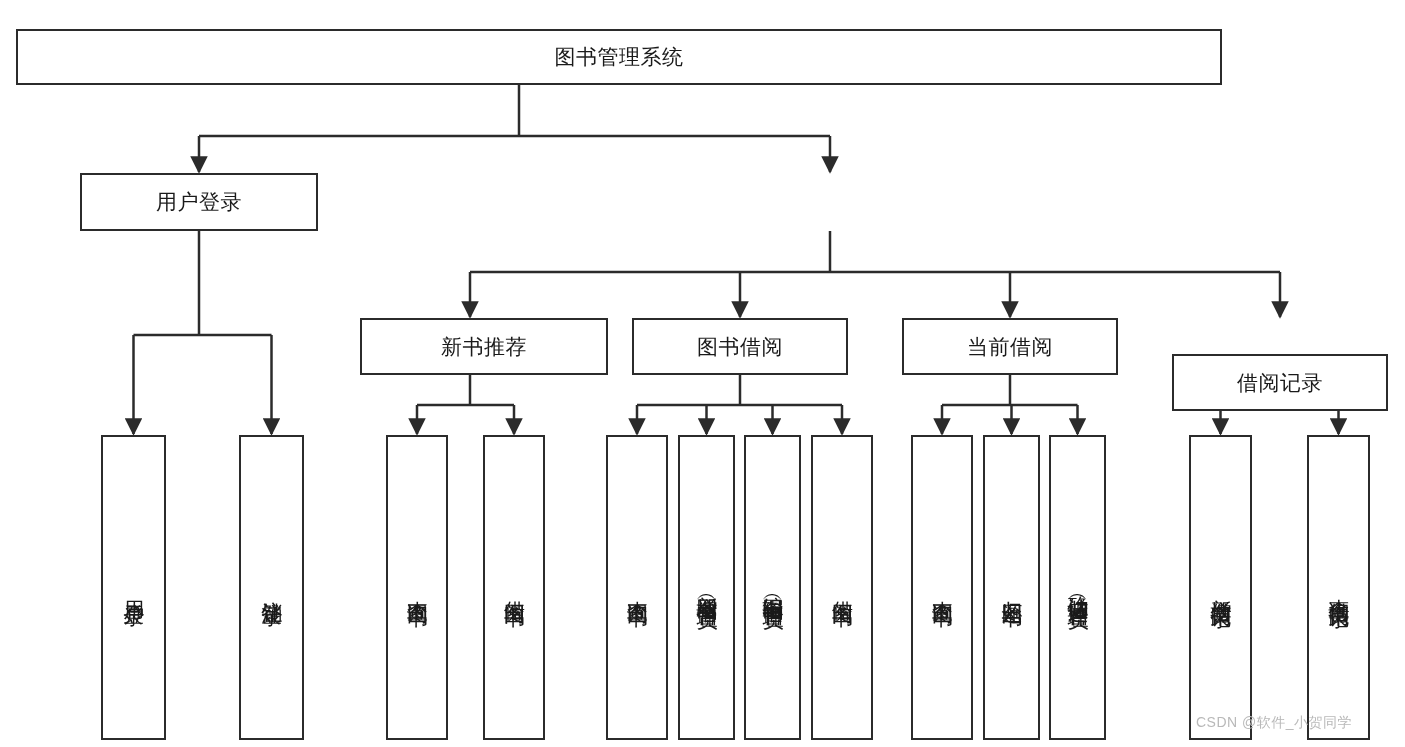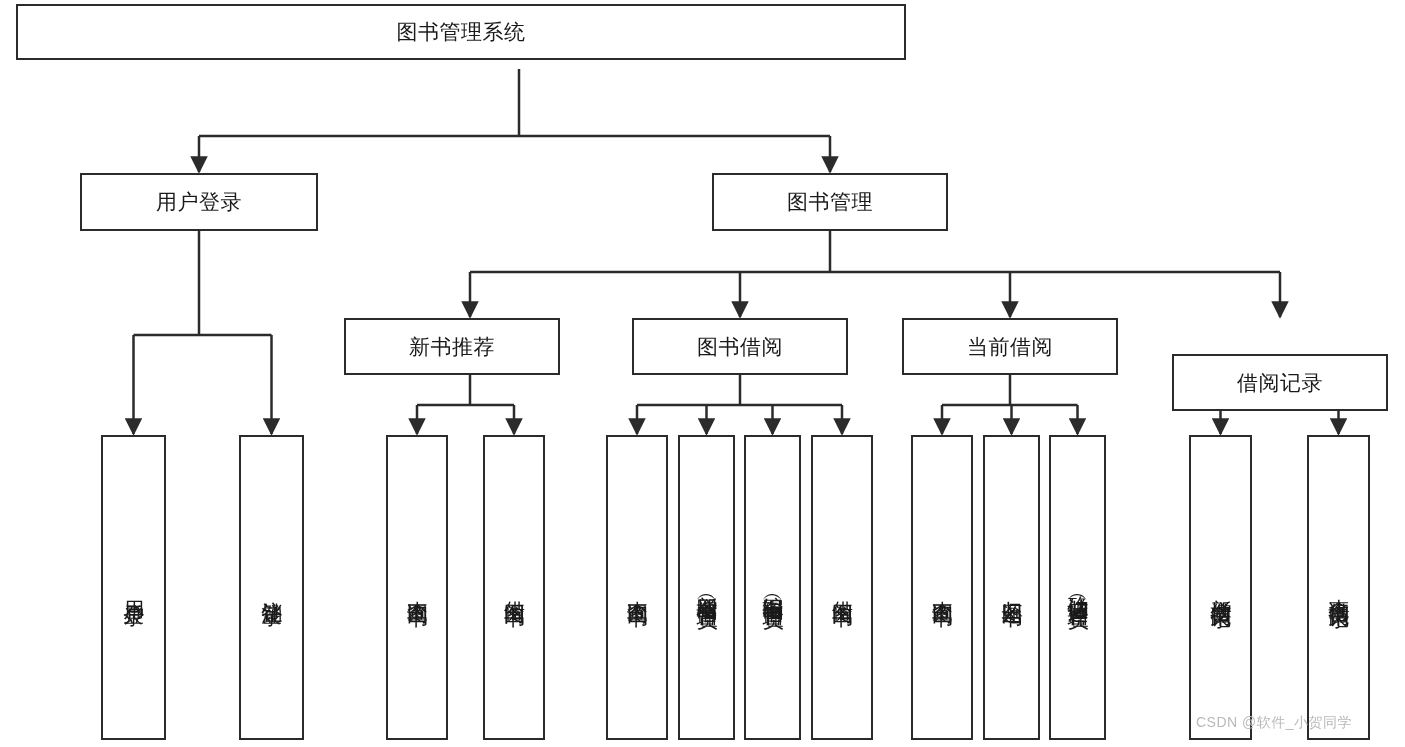--- a/index.html
+++ b/index.html
@@ -103,32 +103,29 @@
         <path d="M 942 405 L 942 434" marker-end="url(#arrow)"></path>
         <path d="M 1011.5 405 L 1011.5 434" marker-end="url(#arrow)"></path>
         <path d="M 1077.5 405 L 1077.5 434" marker-end="url(#arrow)"></path>
         <path d="M 1280 375 L 1280 405"></path>
         <path d="M 1220.5 405 L 1338.5 405"></path>
         <path d="M 1220.5 405 L 1220.5 434" marker-end="url(#arrow)"></path>
         <path d="M 1338.5 405 L 1338.5 434" marker-end="url(#arrow)"></path>
       </g>
   </svg>
 
-  <div class="node node-h" id="n-root" style="left: 16px; top: 4px; width: 890px; height: 56px;">
+  <div class="node node-h" id="n-root" style="left: 16px; top: 29px; width: 1206px; height: 56px;">
     <span class="label">图书管理系统</span>
   </div>
 
   <div class="node node-h" id="n-l1-0" style="left: 80px; top: 173px; width: 238px; height: 58px;">
     <span class="label">用户登录</span>
   </div>
-  <div class="node node-h" id="n-l1-1" style="left: 712px; top: 173px; width: 236px; height: 58px;">
-    <span class="label">图书管理</span>
-  </div>
 
-  <div class="node node-h" id="n-l2-0" style="left: 344px; top: 318px; width: 216px; height: 57px;">
+  <div class="node node-h" id="n-l2-0" style="left: 360px; top: 318px; width: 248px; height: 57px;">
     <span class="label">新书推荐</span>
   </div>
   <div class="node node-h" id="n-l2-1" style="left: 632px; top: 318px; width: 216px; height: 57px; justify-content: center;">
     <span class="label">图书借阅</span>
   </div>
   <div class="node node-h" id="n-l2-2" style="left: 902px; top: 318px; width: 216px; height: 57px; text-align: center;">
     <span class="label">当前借阅</span>
   </div>
   <div class="node node-h" id="n-l2-3" style="left: 1172px; top: 318px; width: 216px; height: 57px; margin-top: 36px;">
     <span class="label">借阅记录</span>

